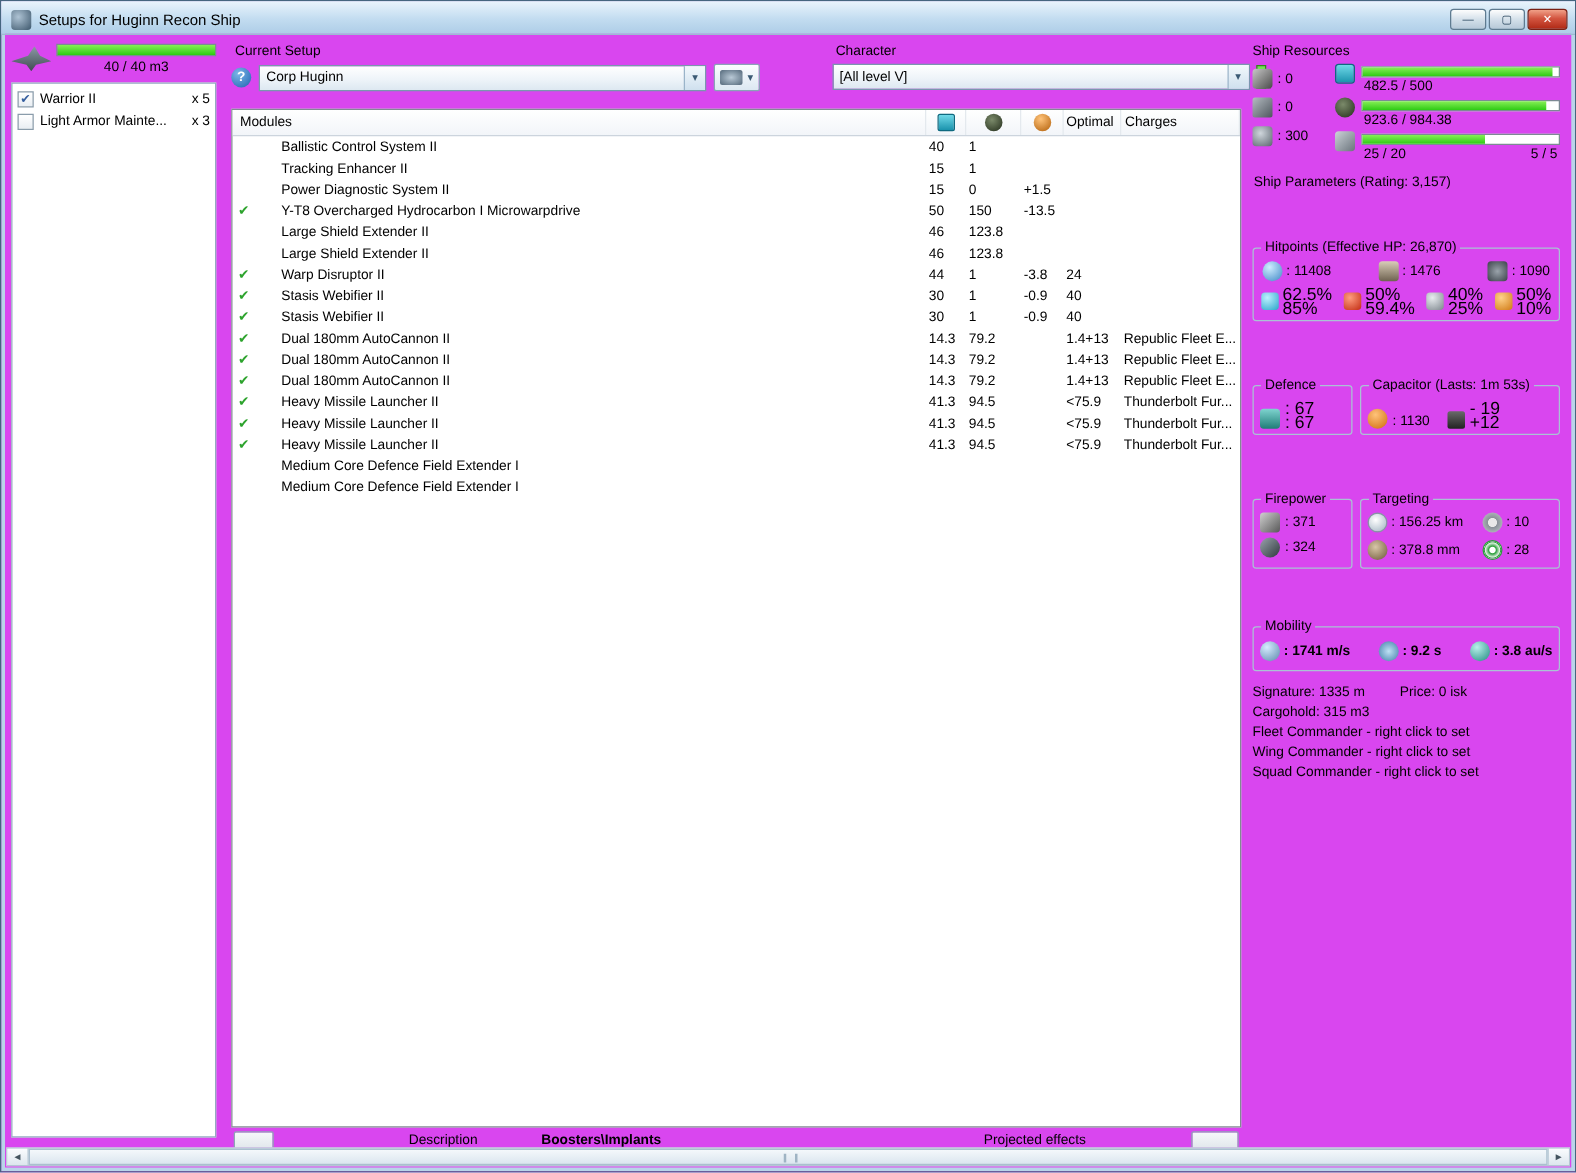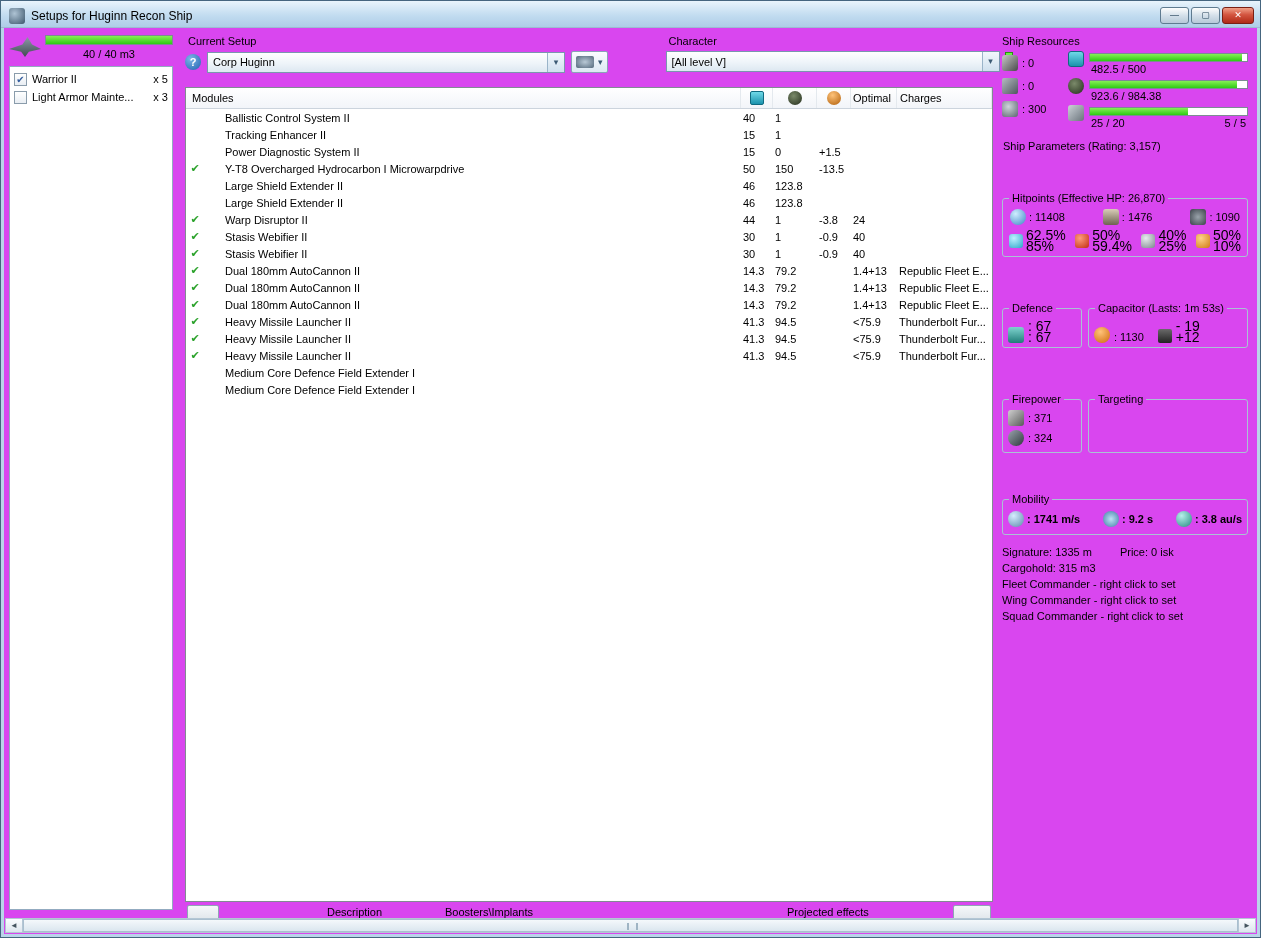--- a/index.html
+++ b/index.html
@@ -456,21 +456,21 @@
               <span class="num"></span>
               <span class="num"></span>
               <span class="num"></span>
             </div>
           </div>
       </div>
 
       <div class="bottom-strip">
         <div class="bs-btn left"></div>
         <span class="bs-label" style="left:142px;">Description</span>
-        <span class="bs-label" style="left:260px;">Boosters\Implants</span>
+        <span class="bs-label" style="left:248px;font-weight:bold;">Boosters\Implants</span>
         <span class="bs-label" style="left:602px;">Projected effects</span>
         <div class="bs-btn right"></div>
       </div>
 
     </main>
 
     <aside class="right-panel">
       <div class="rp-title">Ship Resources</div>
 
       <div class="res-grid">
@@ -612,20 +612,38 @@
             <span class="pico i-volley"></span>
             <span>: 371</span>
           </div>
           <div class="frow">
             <span class="pico i-dps"></span>
             <span>: 324</span>
           </div>
         </fieldset>
         <fieldset class="gbox wide-box">
           <legend>Targeting</legend>
+          <div class="targ-grid">
+            <div class="targ-cell">
+              <span class="pico i-range"></span>
+              <span>: 156.25 km</span>
+            </div>
+            <div class="targ-cell">
+              <span class="pico i-targets"></span>
+              <span>: 10</span>
+            </div>
+            <div class="targ-cell">
+              <span class="pico i-scanres"></span>
+              <span>: 378.8 mm</span>
+            </div>
+            <div class="targ-cell">
+              <span class="pico i-sensor"></span>
+              <span>: 28</span>
+            </div>
+          </div>
         </fieldset>
       </div>
 
       <fieldset class="gbox mob-box">
         <legend>Mobility</legend>
         <div class="mob-row">
           <span class="mob-cell">
             <span class="pico i-speed"></span>
             <span>: 1741 m/s</span>
           </span>

